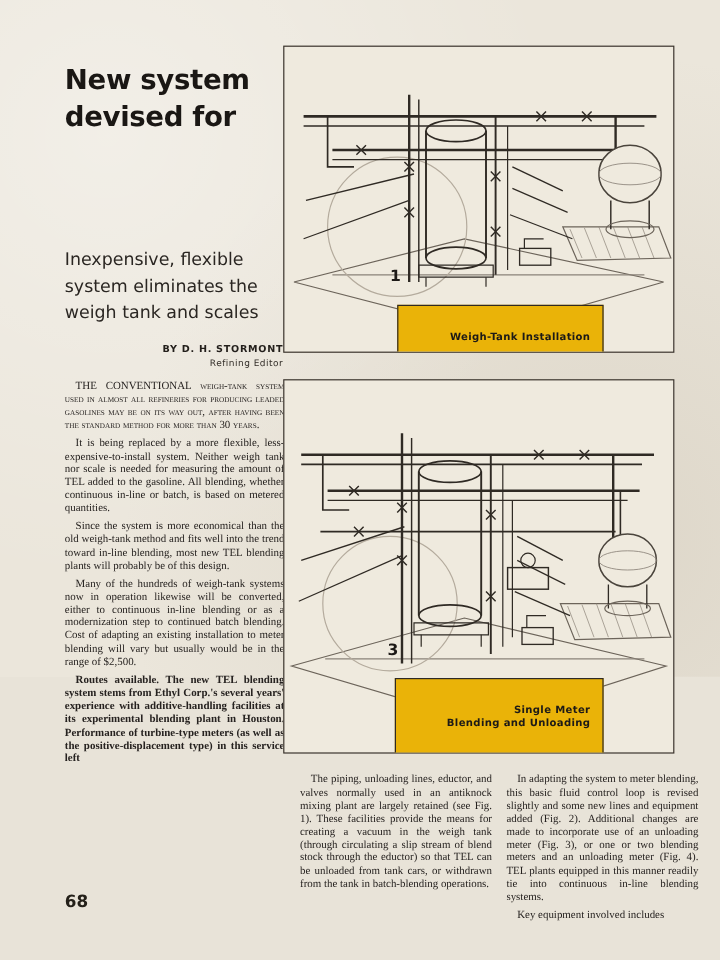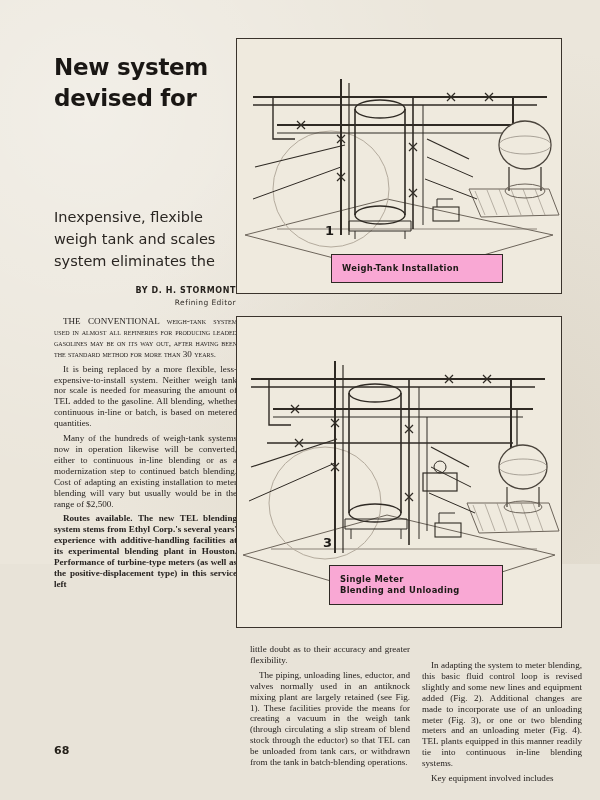--- a/index.html
+++ b/index.html
@@ -97,21 +97,21 @@
   }
   .col p.noindent { text-indent: 0; }
   .col .lead {
     font-variant: small-caps;
   }
   .col .runin {
     font-weight: bold;
   }
   .col-1 { left: 14px; top: 282px; width: 183px; }
   .col-2 { left: 210px; top: 610px; width: 160px; }
-  .col-3 { left: 382px; top: 610px; width: 160px; margin-top: 16px; }
+  .col-3 { left: 382px; top: 610px; width: 160px; }
 
   
   .figure {
     position: absolute;
     border: 1px solid #3a332c;
     background: #efeade;
     overflow: hidden;
   }
   .fig-1 { left: 196px; top: 4px; width: 324px; height: 254px; }
   .fig-2 { left: 196px; top: 282px; width: 324px; height: 310px; }
@@ -121,43 +121,43 @@
   .fig-number {
     position: absolute;
     font-family: "DejaVu Sans", sans-serif;
     font-weight: bold;
     font-size: 13px;
     color: #1d1a17;
   }
   .fig-caption {
     position: absolute;
     border: 1px solid #2e2924;
-    background: #f9a8d4;
+    background: #eab308;
     font-family: "DejaVu Sans", sans-serif;
     font-weight: bold;
     font-size: 8.4px;
     letter-spacing: 0.3px;
     color: #1d1a17;
-    text-align: left;
-    padding: 8px 10px;
+    text-align: right;
+    padding: 20px 10px;
     line-height: 11px;
     white-space: pre-line;
   }
   .cap-1 { left: 94px; top: 215px; width: 150px; }
   .cap-2 { left: 92px; top: 248px; width: 152px; }
   .num-1 { left: 88px; top: 184px; }
   .num-2 { left: 86px; top: 218px; }
 
   
   .folio {
     position: absolute;
     left: 14px;
     top: 710px;
     font-family: "DejaVu Sans", sans-serif;
-    font-size: 11px;
+    font-size: 14px;
     font-weight: bold;
     color: #242019;
   }
   .footer-right {
     position: absolute;
     right: 0px;
     top: 710px;
     font-family: "DejaVu Sans", sans-serif;
     font-size: 8.2px;
     letter-spacing: 0.35px;
@@ -173,38 +173,38 @@
 <div class="page">
   <div class="inner">
 
     <div class="headline">
       <div class="line">New system</div>
       <div class="line">devised for</div>
     </div>
 
     <div class="deck">
       <div class="line">Inexpensive, flexible</div>
+      <div class="line">system eliminates the</div>
       <div class="line">weigh tank and scales</div>
-      <div class="line">system eliminates the</div>
     </div>
 
     <div class="byline">
       <div class="author">BY D. H. STORMONT</div>
       <div class="role">Refining Editor</div>
     </div>
 
     <div class="col col-1">
       <p class="lead">THE CONVENTIONAL weigh-tank system used in almost all refineries for producing leaded gasolines may be on its way out, after having been the standard method for more than 30 years.</p>
       <p>It is being replaced by a more flexible, less-expensive-to-install system. Neither weigh tank nor scale is needed for measuring the amount of TEL added to the gasoline. All blending, whether continuous in-line or batch, is based on metered quantities.</p>
+      <p>Since the system is more economical than the old weigh-tank method and fits well into the trend toward in-line blending, most new TEL blending plants will probably be of this design.</p>
       <p>Many of the hundreds of weigh-tank systems now in operation likewise will be converted, either to continuous in-line blending or as a modernization step to continued batch blending. Cost of adapting an existing installation to meter blending will vary but usually would be in the range of $2,500.</p>
       <p class="runin">Routes available. The new TEL blending system stems from Ethyl Corp.'s several years' experience with additive-handling facilities at its experimental blending plant in Houston. Performance of turbine-type meters (as well as the positive-displacement type) in this service left</p>
     </div>
 
     <div class="col col-2">
-      <p class="noindent">little doubt as to their accuracy and greater flexibility.</p>
       <p>The piping, unloading lines, eductor, and valves normally used in an antiknock mixing plant are largely retained (see Fig. 1). These facilities provide the means for creating a vacuum in the weigh tank (through circulating a slip stream of blend stock through the eductor) so that TEL can be unloaded from tank cars, or withdrawn from the tank in batch-blending operations.</p>
     </div>
 
     <div class="col col-3">
       <p>In adapting the system to meter blending, this basic fluid control loop is revised slightly and some new lines and equipment added (Fig. 2). Additional changes are made to incorporate use of an unloading meter (Fig. 3), or one or two blending meters and an unloading meter (Fig. 4). TEL plants equipped in this manner readily tie into continuous in-line blending systems.</p>
       <p>Key equipment involved includes</p>
     </div>
 
     <div class="figure fig-1">
       <div class="fig-inner">

